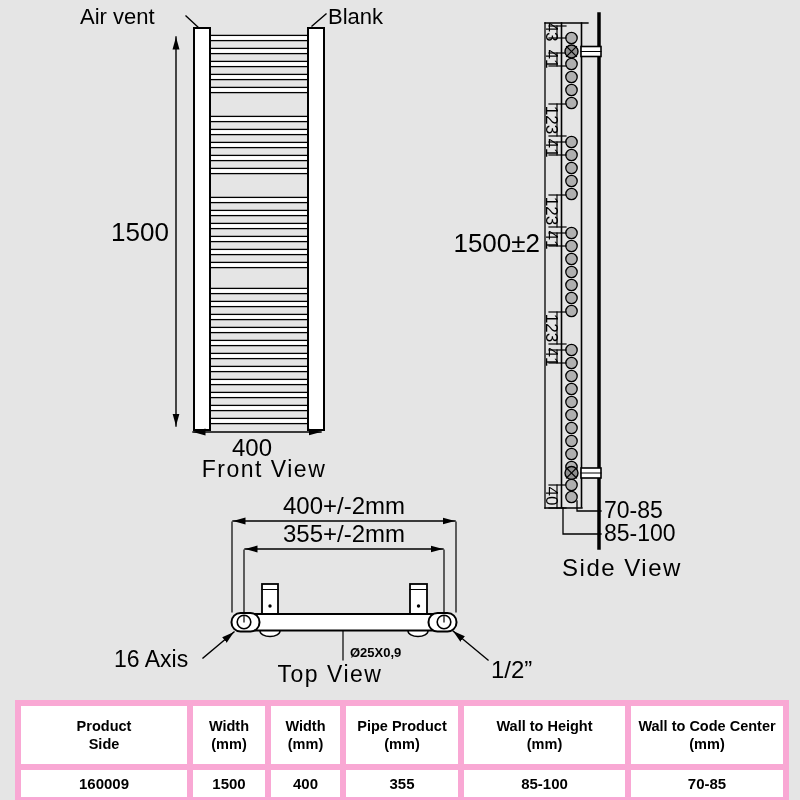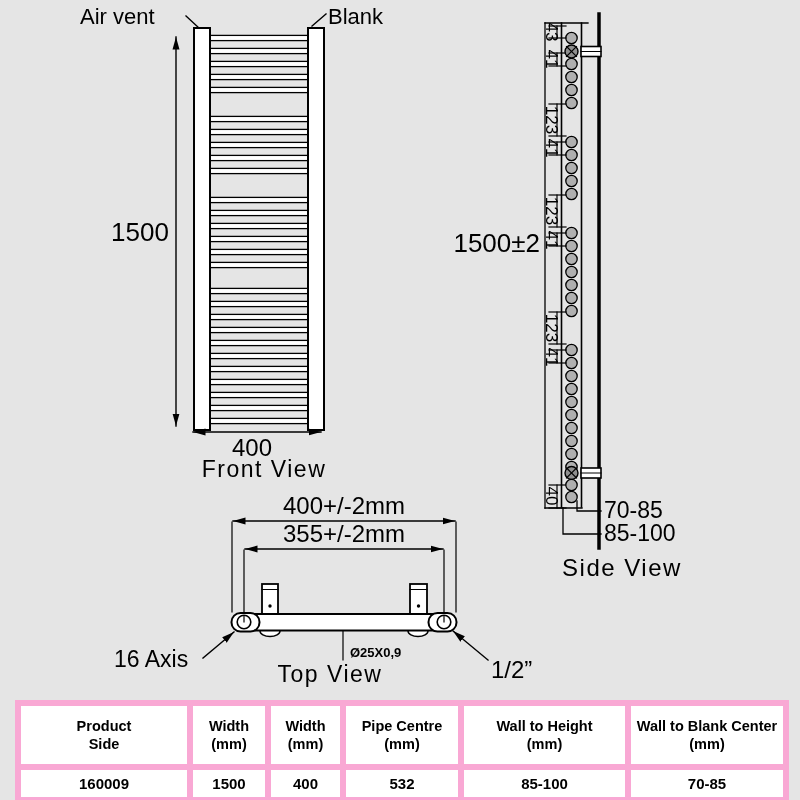--- a/index.html
+++ b/index.html
@@ -246,38 +246,38 @@
           </th>
       <th>
             <div>Width</div>
             <div>(mm)</div>
           </th>
       <th>
             <div>Width</div>
             <div>(mm)</div>
           </th>
       <th>
-            <div>Pipe Centre</div>
+            <div>Pipe Product</div>
             <div>(mm)</div>
           </th>
       <th>
             <div>Wall to Height</div>
             <div>(mm)</div>
           </th>
       <th>
-            <div>Wall to Blank Center</div>
+            <div>Wall to Code Center</div>
             <div>(mm)</div>
           </th>
     </tr>
   </thead>
   <tbody>
     <tr>
       <td>160009</td>
       <td>1500</td>
       <td>400</td>
-      <td>532</td>
+      <td>355</td>
       <td>85-100</td>
       <td>70-85</td>
     </tr>
   </tbody>
 </table>
 
 </div>
 
 </body></html>

